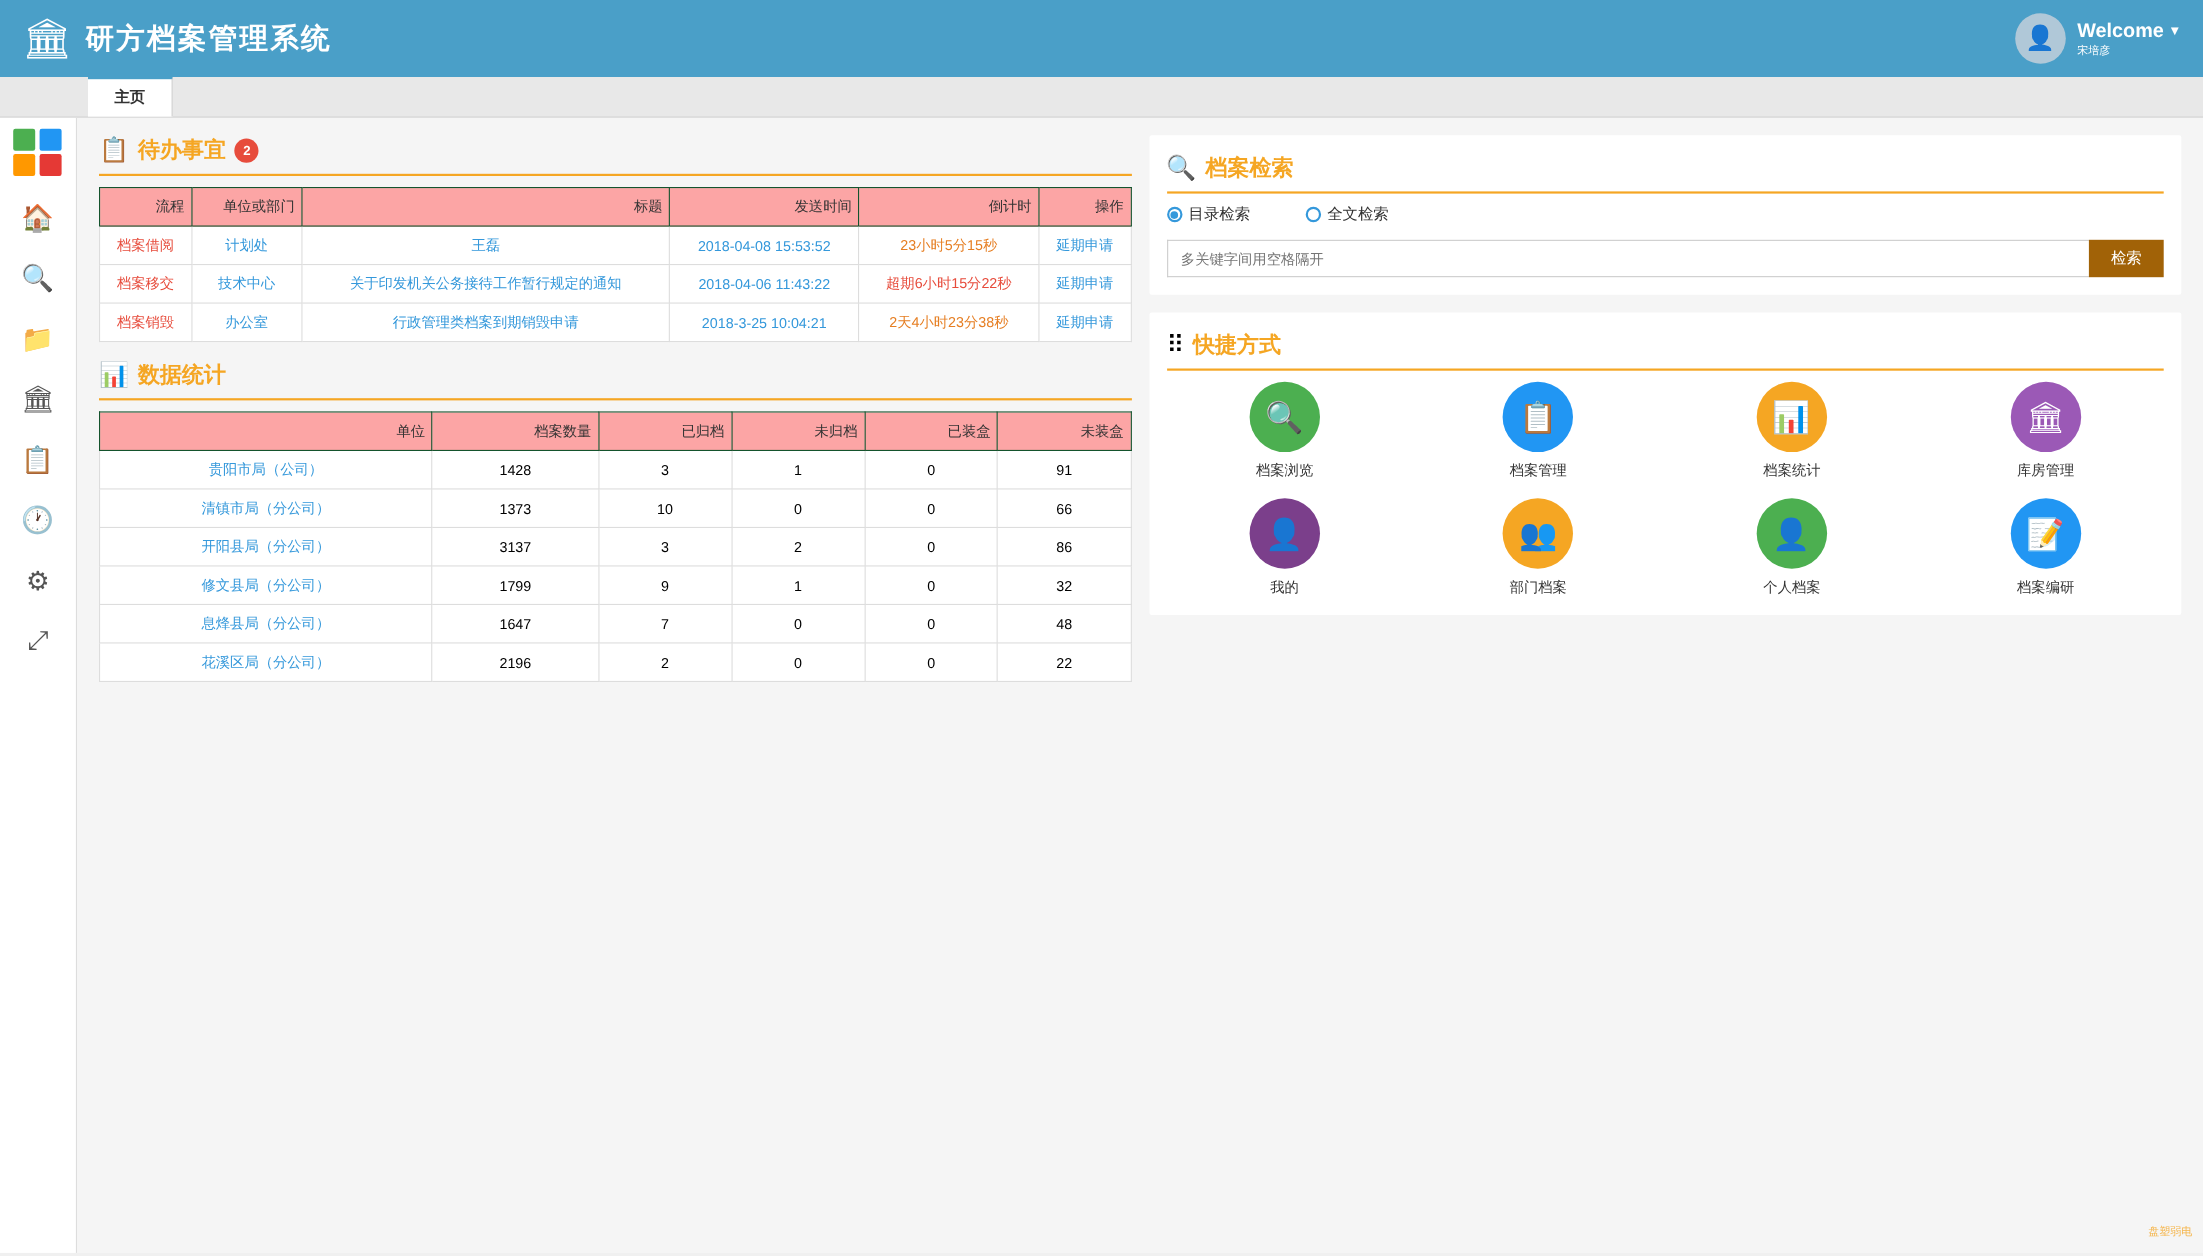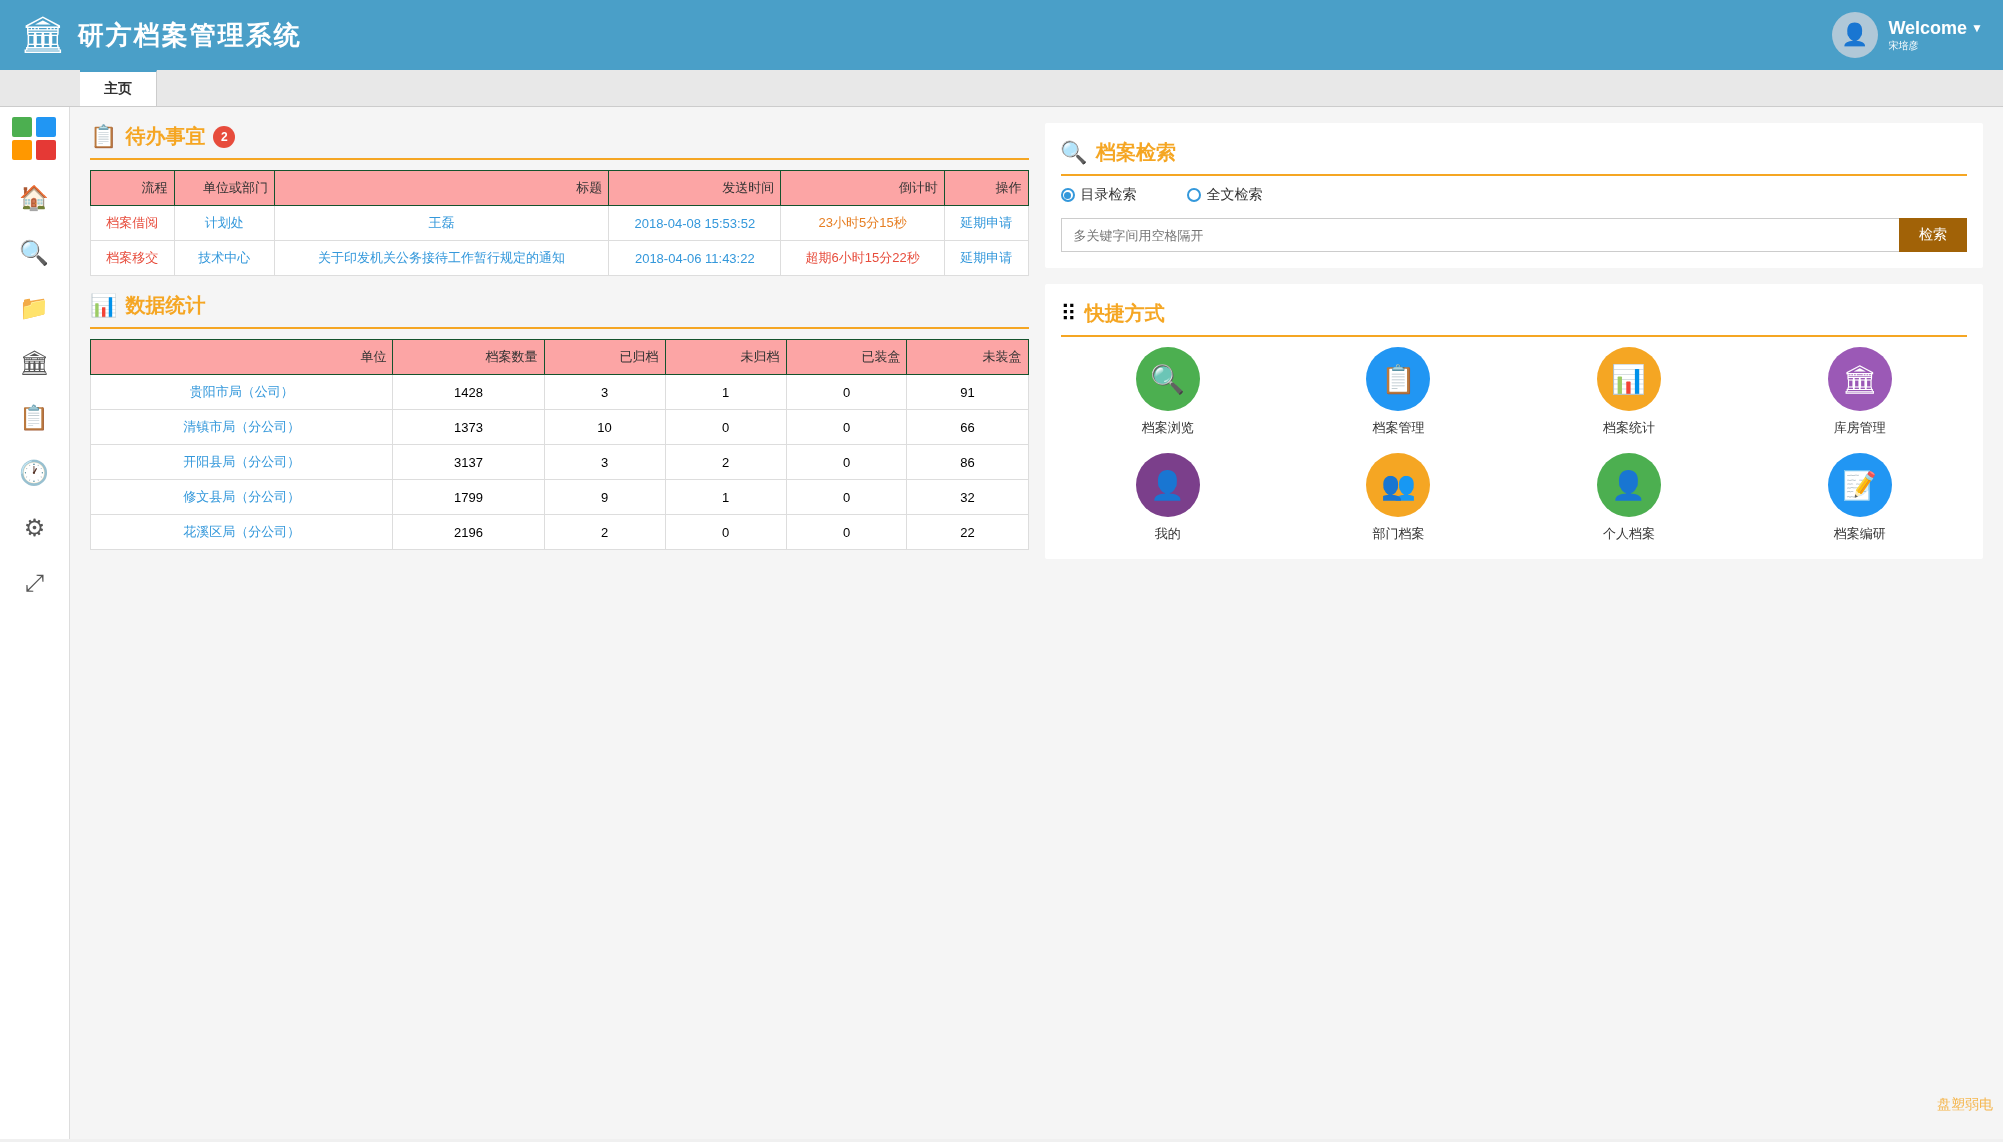--- a/index.html
+++ b/index.html
@@ -273,23 +273,23 @@
     }
     .shortcut-label {
       font-size: 13px;
       color: #333;
       text-align: center;
     }
 
     
     .watermark {
       position: fixed;
-      bottom: 28px;
+      bottom: 15px;
       right: 10px;
-      font-size: 14px;
+      font-size: 10px;
       color: #f5a623;
       opacity: 0.8;
     }
   </style>
 </head>
 <body>
 
 <div class="header">
   <div class="header-left">
     <div class="header-logo">🏛</div>
@@ -362,20 +362,28 @@
     <td class="td-action">延期申请</td>
   </tr>
               <tr>
     <td class="td-red">档案移交</td>
     <td class="td-blue">技术中心</td>
     <td class="td-blue">关于印发机关公务接待工作暂行规定的通知</td>
     <td class="td-blue">2018-04-06 11:43:22</td>
     <td style="color:#e74c3c">超期6小时15分22秒</td>
     <td class="td-action">延期申请</td>
   </tr>
+              <tr>
+    <td class="td-red">档案销毁</td>
+    <td class="td-blue">办公室</td>
+    <td class="td-blue">行政管理类档案到期销毁申请</td>
+    <td class="td-blue">2018-3-25 10:04:21</td>
+    <td style="color:#e67e22">2天4小时23分38秒</td>
+    <td class="td-action">延期申请</td>
+  </tr>
             </tbody>
         </table>
       </div>
 
       <div>
         <div class="section-header">
           <span class="section-icon">📊</span>
           <span class="section-title">数据统计</span>
         </div>
         <div class="section-underline"></div>
@@ -417,20 +425,28 @@
   </tr>
               <tr>
     <td class="td-blue">修文县局（分公司）</td>
     <td>1799</td>
     <td>9</td>
     <td>1</td>
     <td>0</td>
     <td>32</td>
   </tr>
               <tr>
+    <td class="td-blue">息烽县局（分公司）</td>
+    <td>1647</td>
+    <td>7</td>
+    <td>0</td>
+    <td>0</td>
+    <td>48</td>
+  </tr>
+              <tr>
     <td class="td-blue">花溪区局（分公司）</td>
     <td>2196</td>
     <td>2</td>
     <td>0</td>
     <td>0</td>
     <td>22</td>
   </tr>
             </tbody>
         </table>
       </div>

